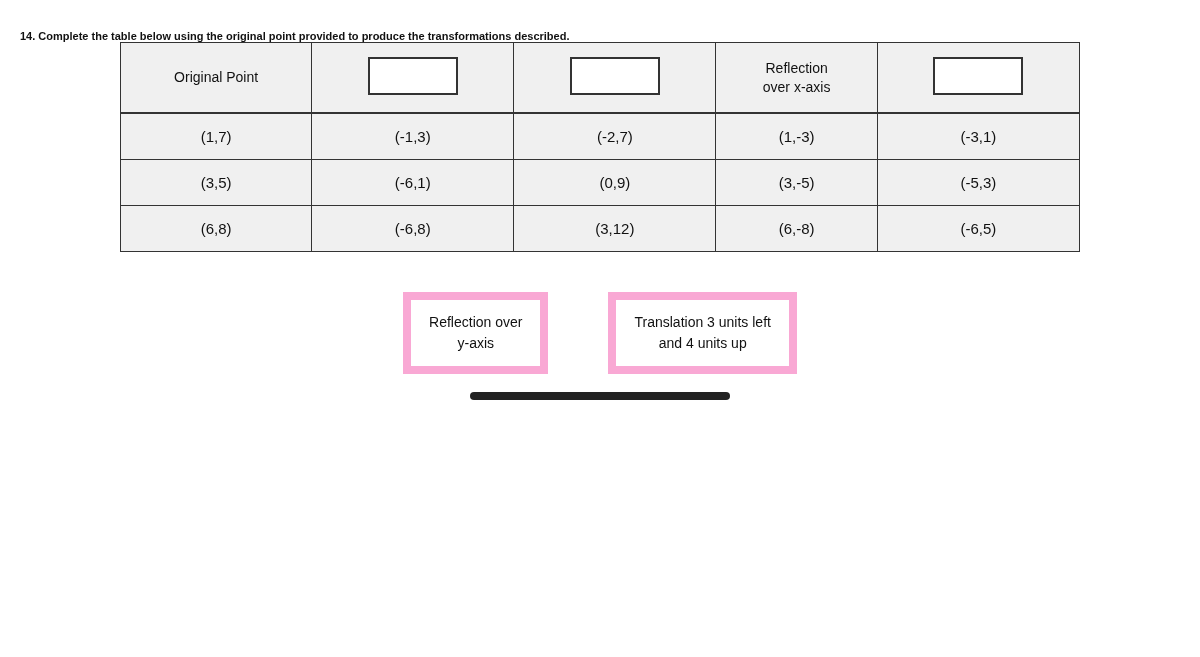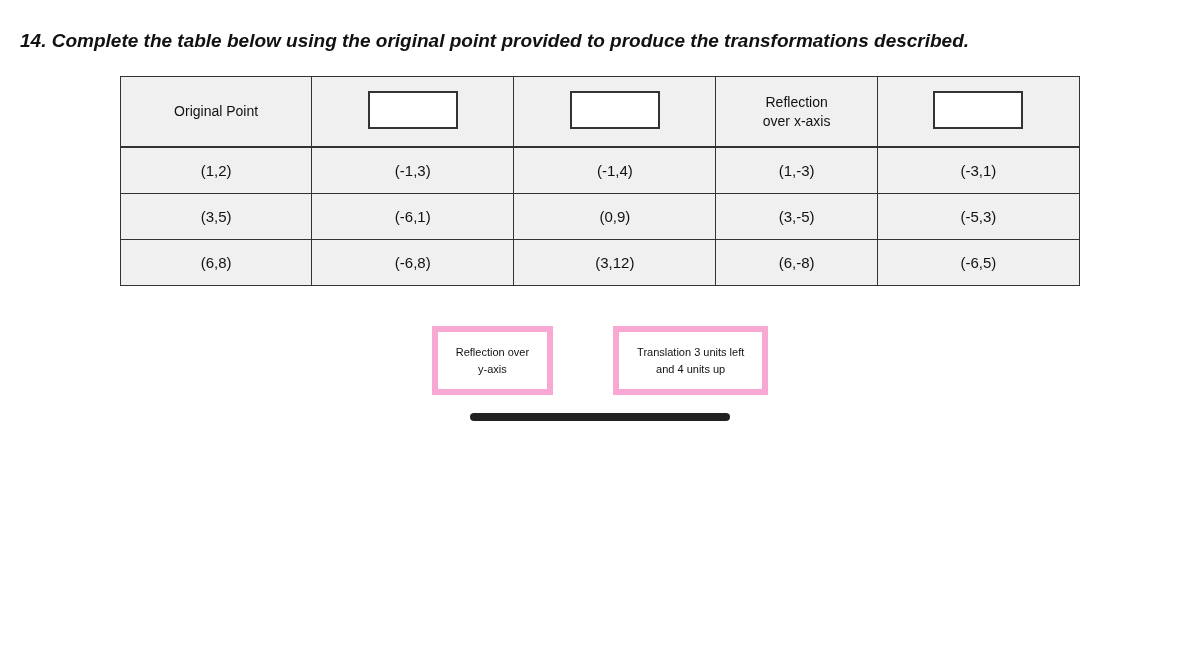--- a/index.html
+++ b/index.html
@@ -7,23 +7,21 @@
       background: #fff;
       font-family: Arial, sans-serif;
       font-size: 15px;
       color: #111;
       padding: 30px 20px;
       width: 1200px;
       min-height: 657px;
     }
     .question-title {
       font-weight: bold;
-      font-size: 19px;
-      margin-bottom: 24px;
-      font-style: italic;
+      font-size: 11px;
     }
     .table-container {
       margin: 0 auto;
       width: 960px;
     }
     table {
       width: 100%;
       border-collapse: collapse;
       background: #22c55e;
     }
@@ -49,24 +47,24 @@
       line-height: 1.3;
     }
     .legend-area {
       display: flex;
       justify-content: center;
       gap: 60px;
       margin-top: 40px;
       align-items: flex-start;
     }
     .legend-box {
-      border: 6px solid #f9a8d4;
+      border: 8px solid #f9a8d4;
       padding: 12px 18px;
       text-align: center;
-      font-size: 11px;
+      font-size: 14px;
       line-height: 1.5;
       background: #fff;
       min-width: 120px;
     }
     .scrollbar-indicator {
       margin: 18px auto 0;
       width: 260px;
       height: 8px;
       background: #222;
       border-radius: 4px;
@@ -98,23 +96,23 @@
           <th>
             <span class="header-text">Reflection<br>over x-axis</span>
           </th>
           <th>
             <span class="header-box"></span>
           </th>
         </tr>
       </thead>
       <tbody id="table-body">
       <tr>
-            <td>(1,2)</td>
+            <td>(1,7)</td>
             <td>(-1,3)</td>
-            <td>(-1,4)</td>
+            <td>(-2,7)</td>
             <td>(1,-3)</td>
             <td>(-3,1)</td>
           </tr>
           <tr>
             <td>(3,5)</td>
             <td>(-6,1)</td>
             <td>(0,9)</td>
             <td>(3,-5)</td>
             <td>(-5,3)</td>
           </tr>

